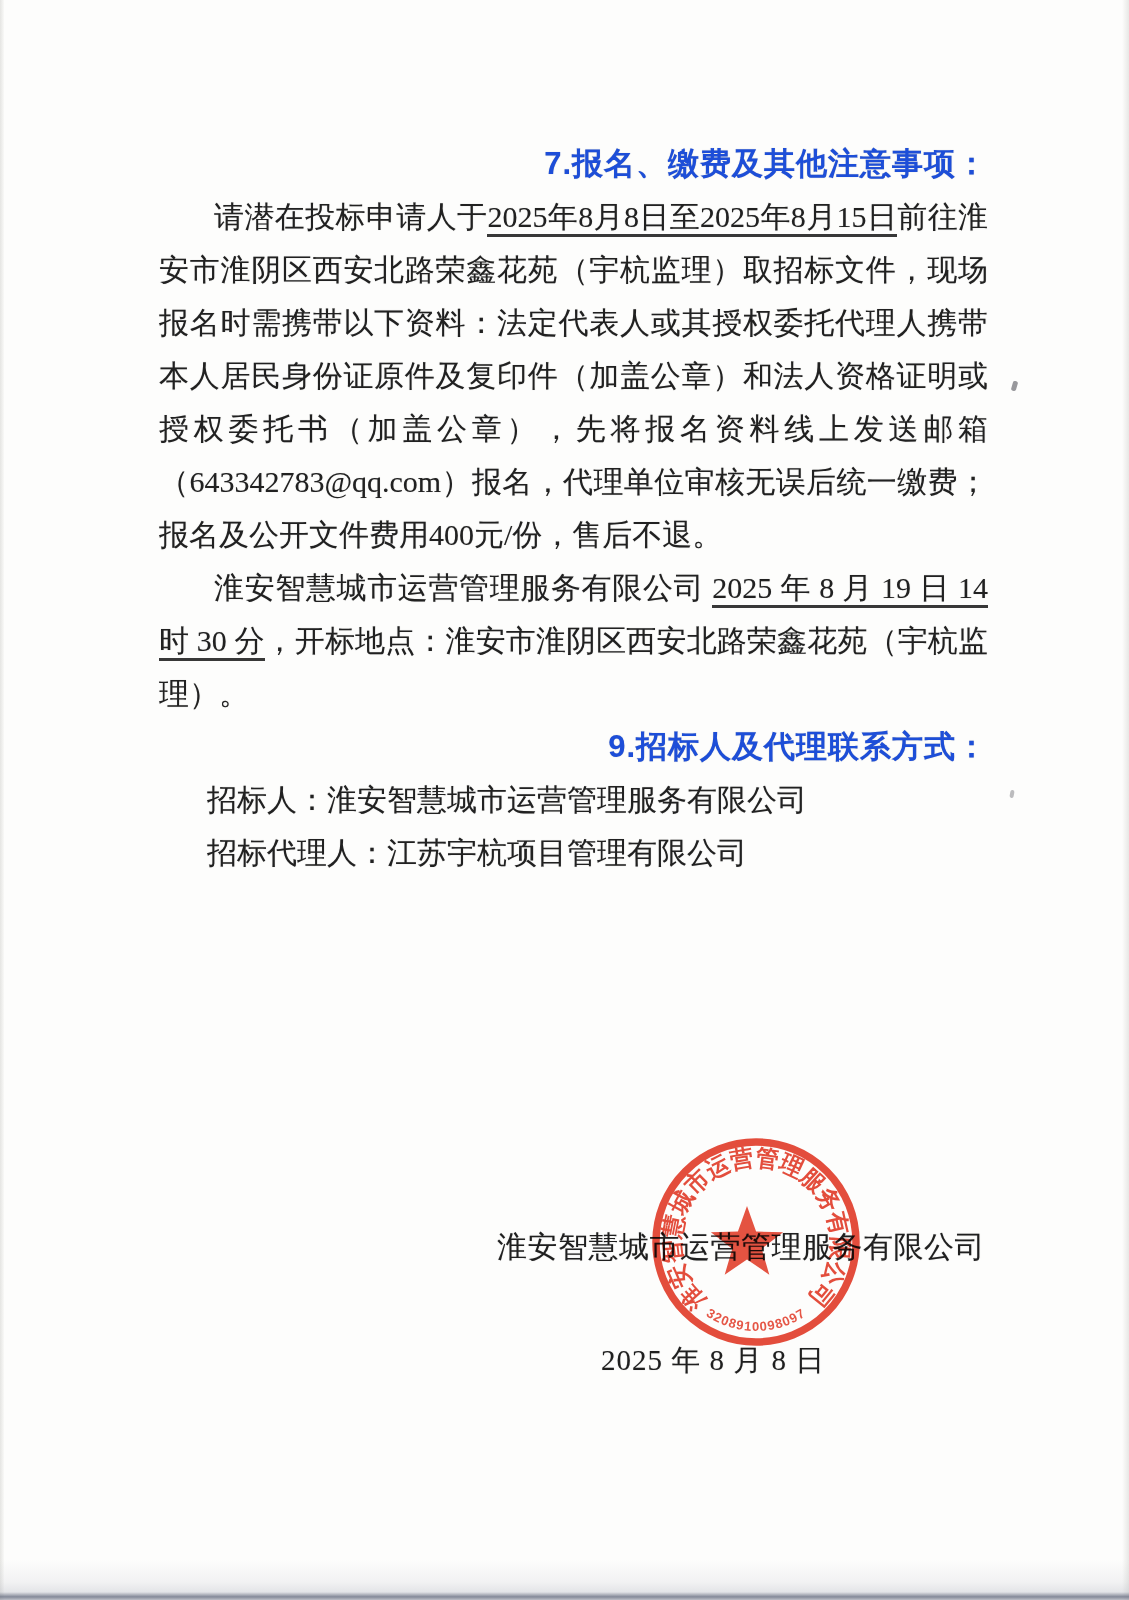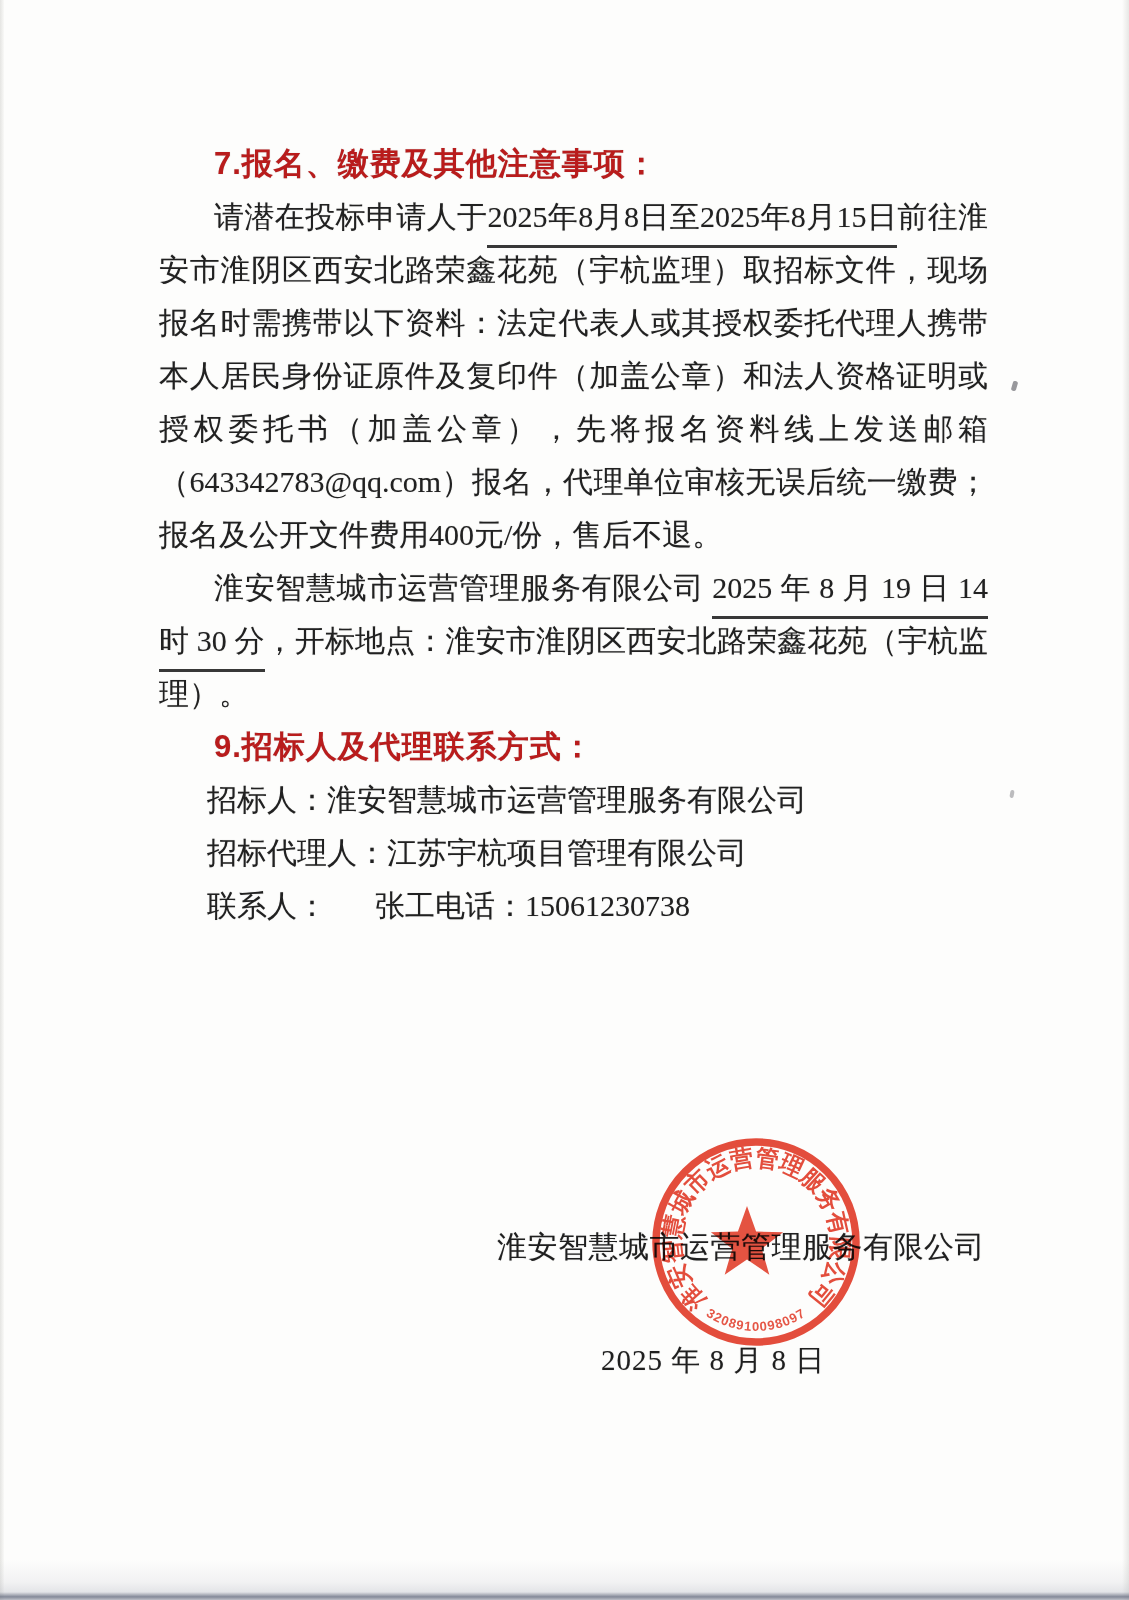--- a/index.html
+++ b/index.html
@@ -31,25 +31,25 @@
   
   .content{
     position:absolute;left:159px;top:137px;width:829px;
     font-size:30px;line-height:53px;color:#212121;
     text-align:justify;
     text-shadow:0 0 1px rgba(40,40,40,.28);
   }
   .content h2{
     margin:0;font-family:"Liberation Sans","DejaVu Sans",sans-serif;
     font-weight:700;font-size:31px;line-height:53px;
-    text-indent:55px;letter-spacing:1px;color:#b91c1c;
-    text-align:left;
+    text-indent:55px;letter-spacing:1px;color:#1d4ed8;
+    text-align:right;
   }
   .content p{margin:0;text-indent:55px;}
-  .u{border-bottom:3px solid rgba(28,28,28,.88);padding-bottom:12px;}
+  .u{border-bottom:3px solid rgba(28,28,28,.88);padding-bottom:1px;}
   .contact-line{text-indent:48px;line-height:53px;}
   .contact-name{display:inline-block;min-width:100px;}
 
   
   .signature{
     position:absolute;left:497px;top:1225px;width:520px;
     font-size:30px;line-height:44px;letter-spacing:.5px;color:#1f1f1f;
     text-shadow:0 0 1px rgba(40,40,40,.28);
   }
   .sig-date{
@@ -86,23 +86,20 @@
     <p id="para8"><span>淮安智慧城市运营管理服务有限公司 </span><span class="u">2025 年 8 月 19 日 14 时 30 分</span><span>，开标地点：淮安市淮阴区西安北路荣鑫花苑（宇杭监理）。</span></p>
 
     <h2>9.招标人及代理联系方式：</h2>
 
     <div class="contact-line">
       <span>招标人：</span><span>淮安智慧城市运营管理服务有限公司</span>
     </div>
     <div class="contact-line">
       <span>招标代理人：</span><span>江苏宇杭项目管理有限公司</span>
     </div>
-    <div class="contact-line">
-      <span>联系人：</span><span class="contact-name">张工</span><span>电话：</span><span>15061230738</span>
-    </div>
   </div>
 
   <div class="signature">淮安智慧城市运营管理服务有限公司</div>
   <div class="sig-date">2025 年 8 月 8 日</div>
 
   <div class="seal">
     <svg width="240" height="240" viewBox="0 0 240 240">
       <defs>
         <path id="sealTopArc" d="M 71.1 178.2 A 76 76 0 1 1 168.9 178.2" fill="none"></path>
         <path id="sealBottomArc" d="M 42.9 164.5 A 89 89 0 0 0 197.1 164.5" fill="none"></path>

